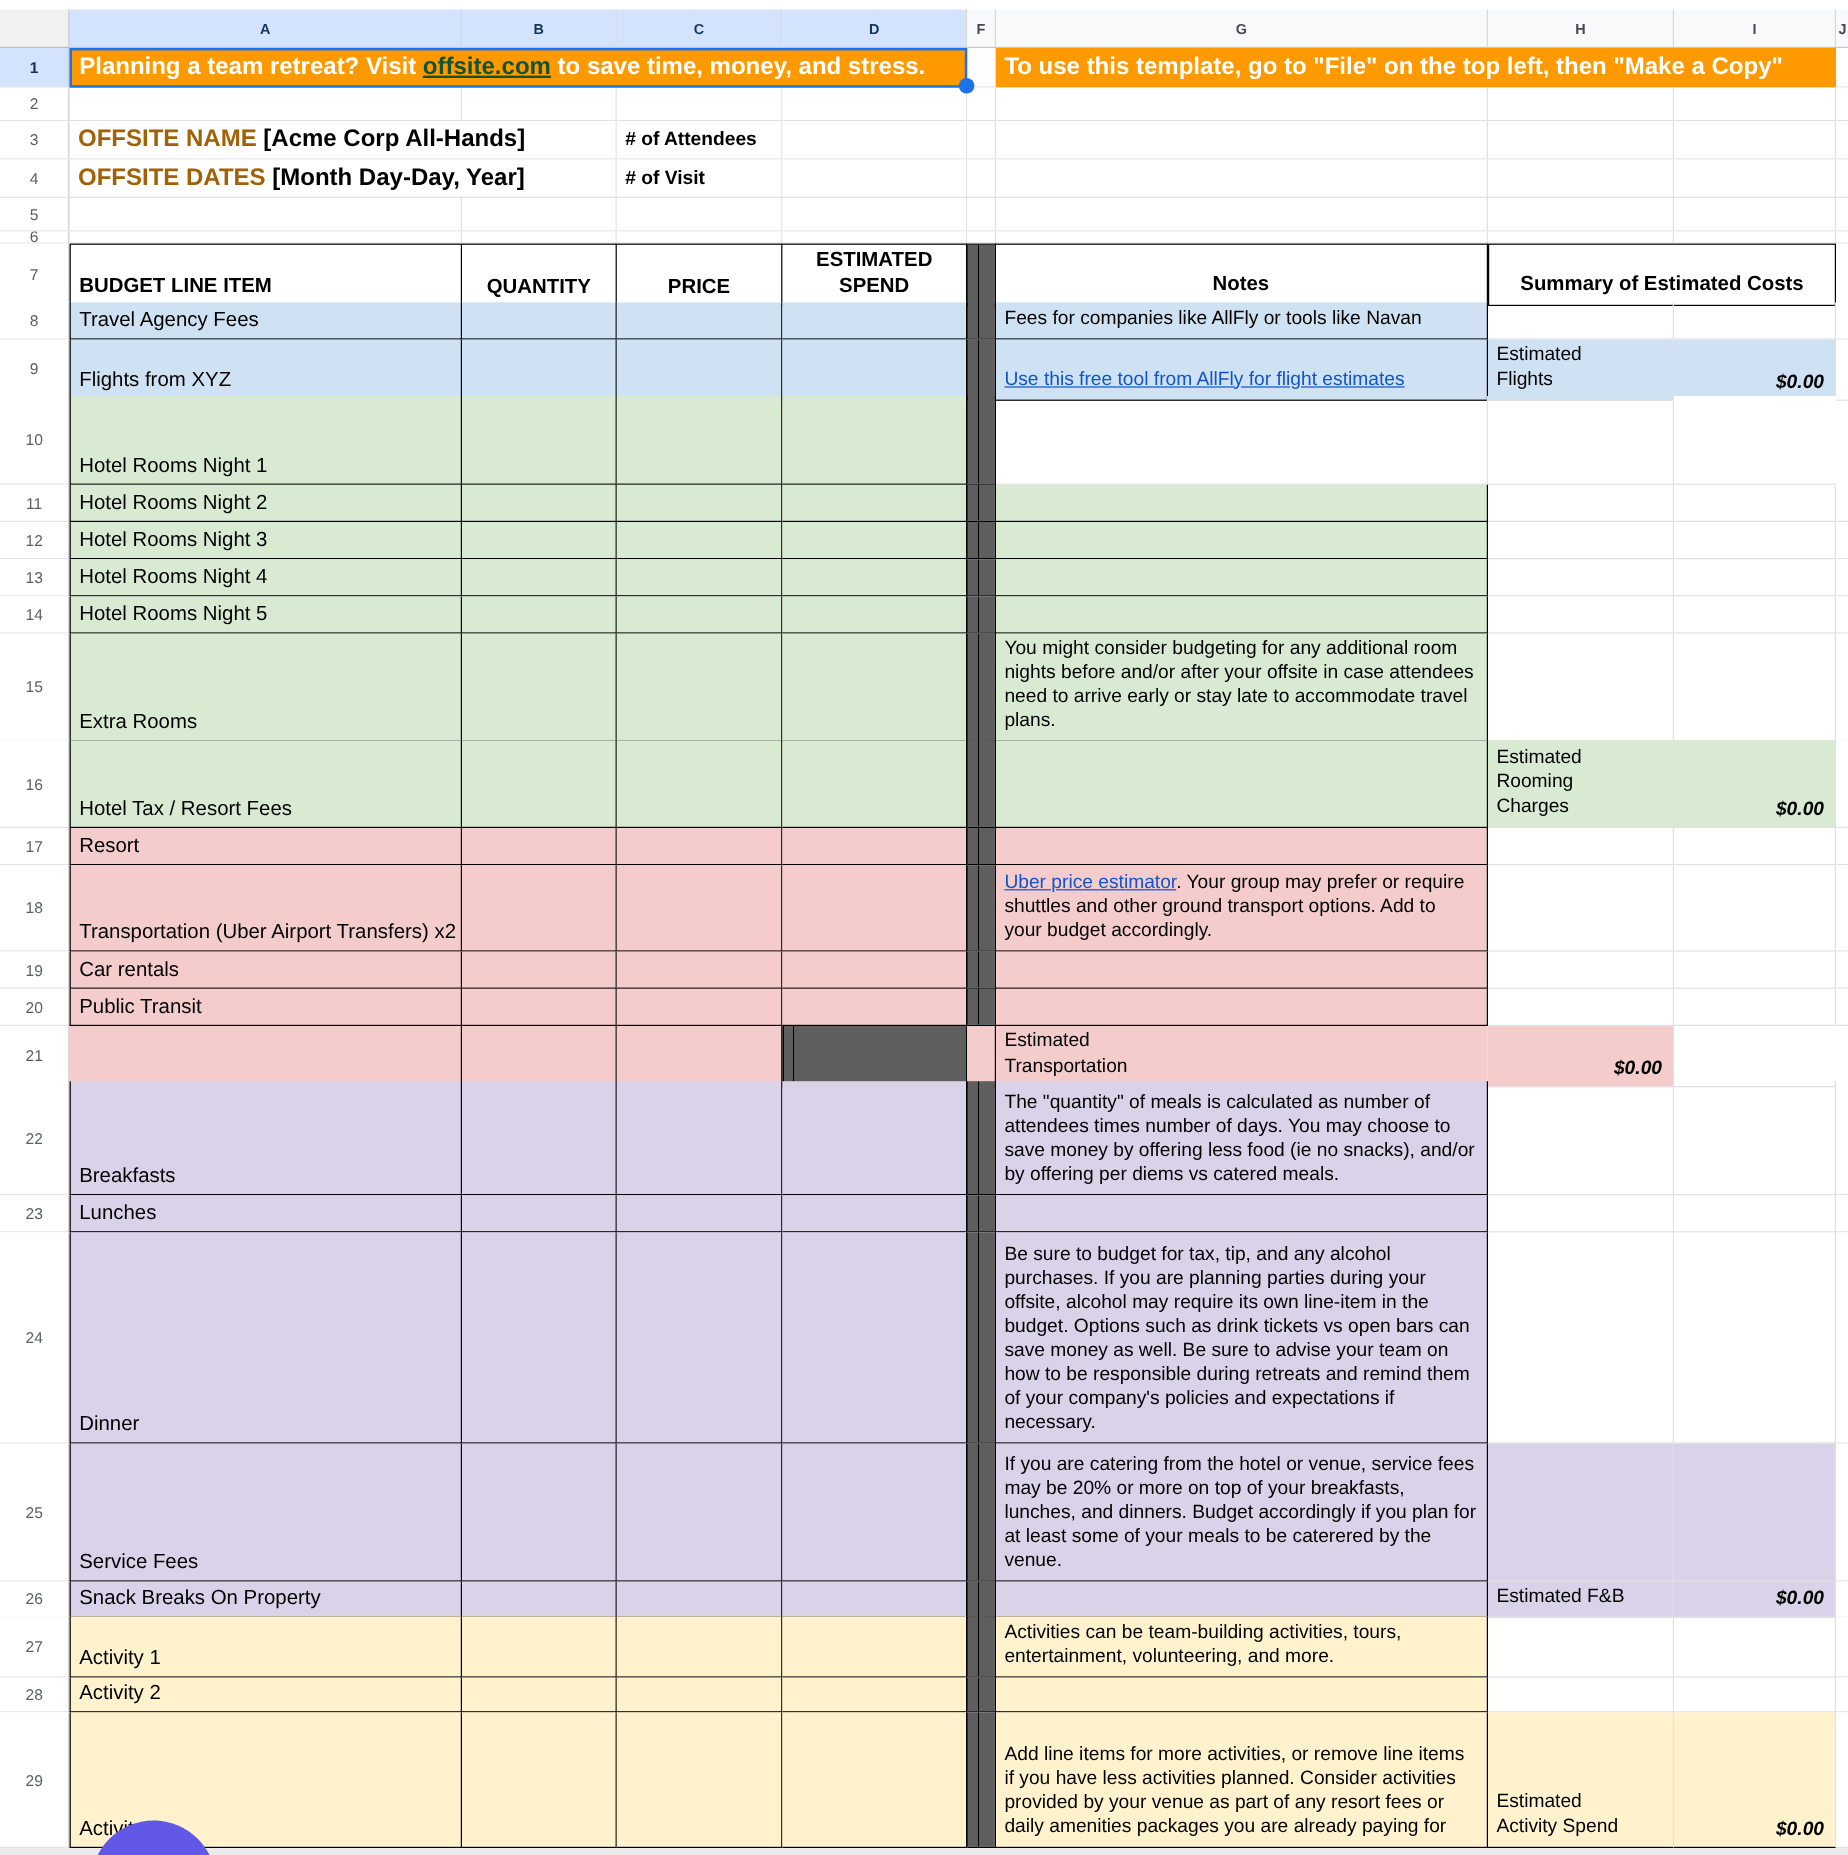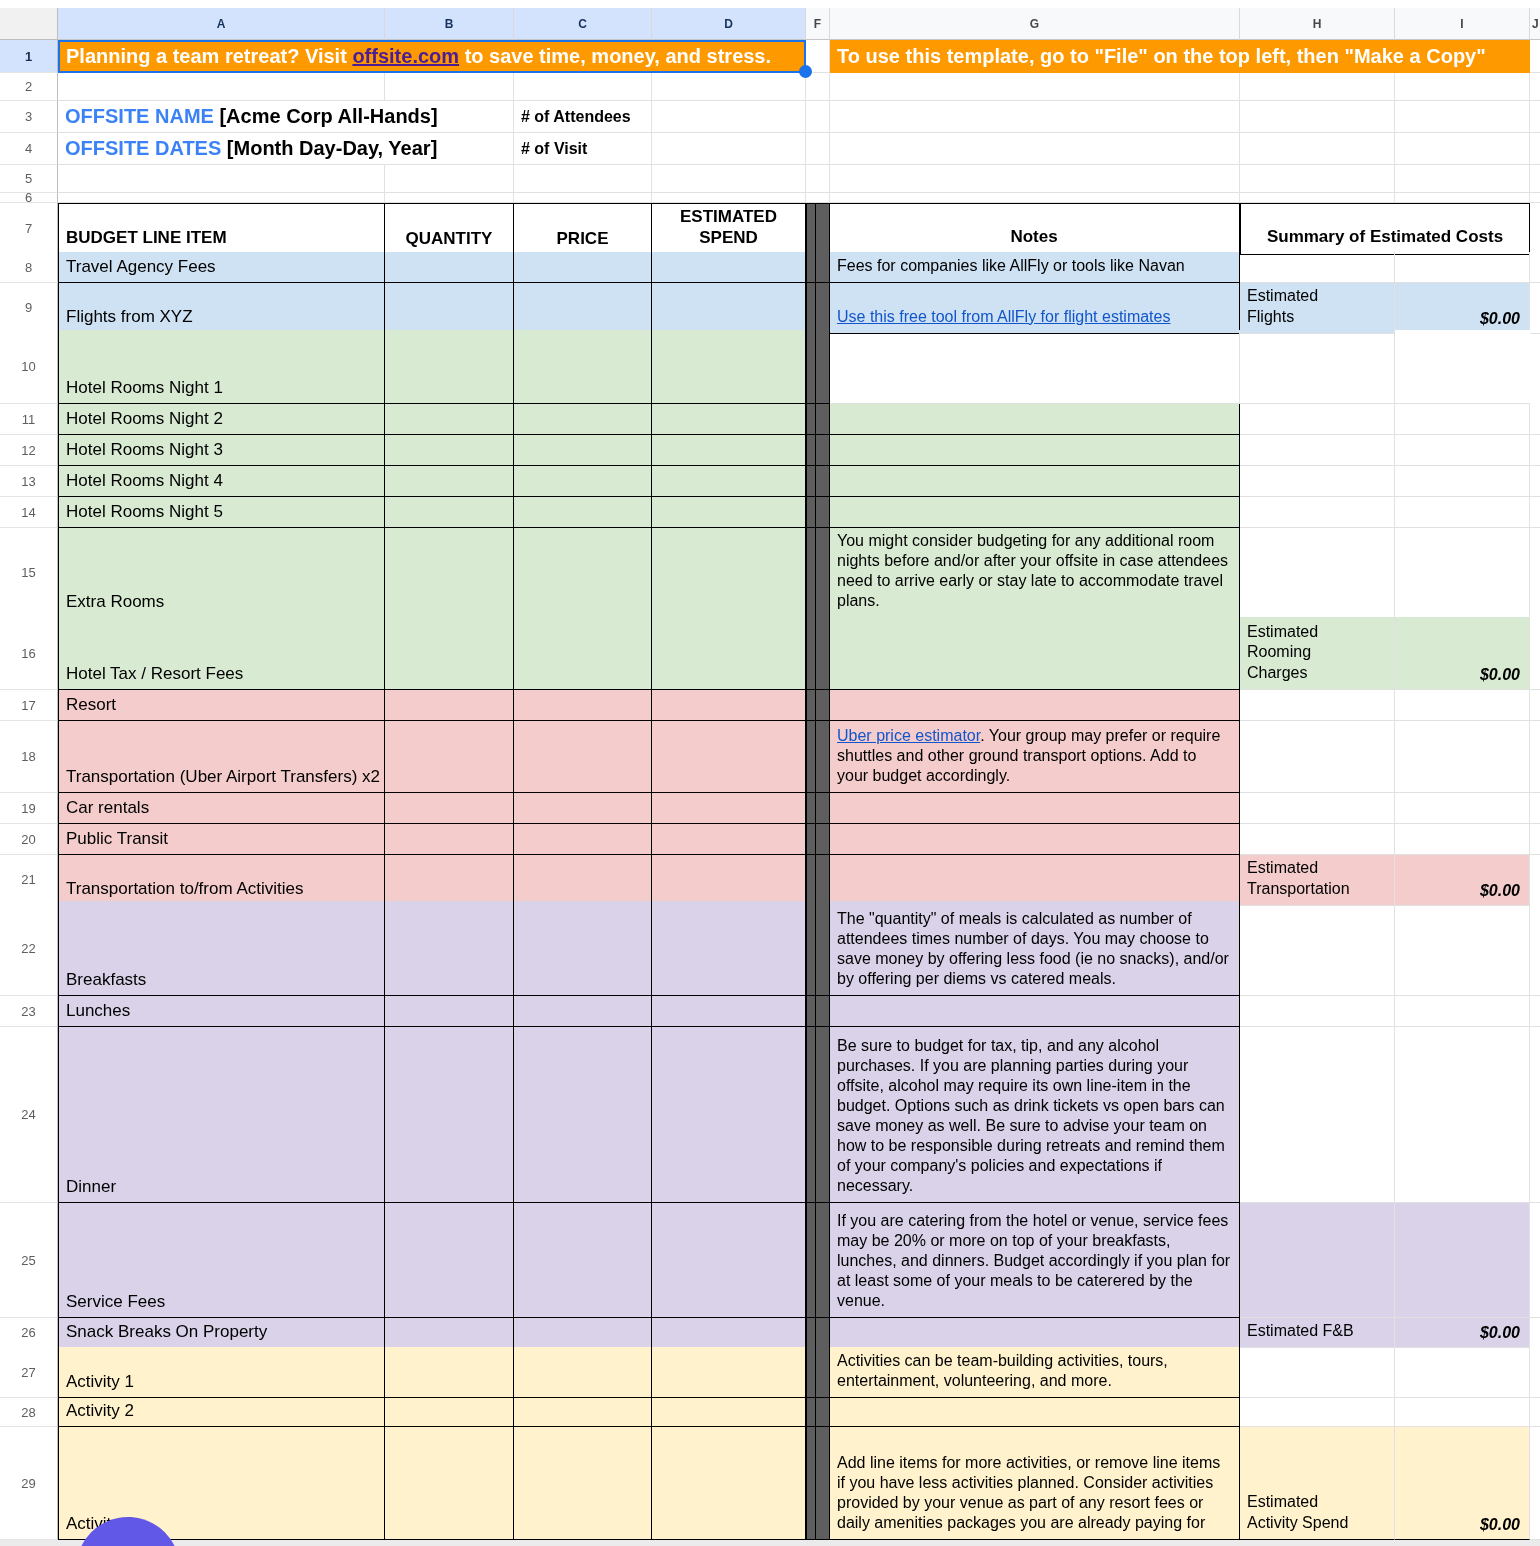--- a/index.html
+++ b/index.html
@@ -33,26 +33,26 @@
   .hd{font-weight:bold;font-size:17px}
   .ctr{justify-content:center;text-align:center}
   .sumhead{grid-column:8/span 2;border:1px solid #000;display:flex;align-items:flex-end;justify-content:center;padding-bottom:7px;font-weight:bold;font-size:17px;background:#fff}
   
   .B{background:#cfe2f3}.Gr{background:#d9ead3}.P{background:#f4cccc}.V{background:#d9d2e9}.Y{background:#fff2cc}
   .bb-black{border-bottom:1px solid #000}
   
   .bannerL{grid-column:2/span 4;position:relative;background:#ff9900;border:2px solid #1a73e8;display:flex;align-items:center;padding-left:6px;z-index:3}
   .bannerR{grid-column:7/span 3;background:#ff9900;display:flex;align-items:center;padding-left:7px}
   .btxt{white-space:nowrap;font-size:20px;font-weight:bold;color:#fff}
-  .blink{color:#4c1d95;text-decoration:underline;cursor:pointer}
+  .blink{color:#14532d;text-decoration:underline;cursor:pointer}
   .handle{position:absolute;right:-8px;bottom:-7px;width:13px;height:13px;border-radius:50%;background:#1a73e8}
   
   .setupA{background:#fff;border-bottom:1px solid #e1e1e1;display:flex;align-items:center;padding-left:7px;overflow:visible}
   .setupA .ov{position:relative;z-index:2;white-space:nowrap;font-size:20px;font-weight:bold}
-  .redlbl{color:#3b82f6}
+  .redlbl{color:#a16207}
   .fieldlbl{background:#fff;border-right:1px solid #e1e1e1;border-bottom:1px solid #e1e1e1;display:flex;align-items:center;padding-left:7px;font-size:16px;font-weight:bold;white-space:nowrap;overflow:visible}
   .fieldlbl span{position:relative;z-index:2;white-space:nowrap}
   .lnk{color:#1155cc;text-decoration:underline;cursor:pointer}
   .foot{position:absolute;left:0;bottom:0;width:1540px;height:6px;background:#ebebeb}
   .fab{position:absolute;left:76px;top:1517px;width:104px;height:104px;border-radius:50%;background:#6158e8;z-index:50}
 </style>
 </head>
 <body>
 
 <div class="sheet">
@@ -339,21 +339,20 @@
       <div class="e P"></div>
     <div class="f"></div>
     <div class="n P"></div>
     <div class="h"></div>
       <div class="i"></div>
       <div class="j"></div>
   </div>
 
   <div class="r" style="height:46px">
     <div class="g">21</div>
-    <div class="a P">Transportation to/from Activities</div>
     <div class="e P"></div>
       <div class="e P"></div>
       <div class="e P"></div>
     <div class="f"></div>
     <div class="n P"></div>
     <div class="h P">
         <div class="nw">Estimated Transportation</div>
       </div>
     <div class="i P">$0.00</div>
     <div class="j"></div>

